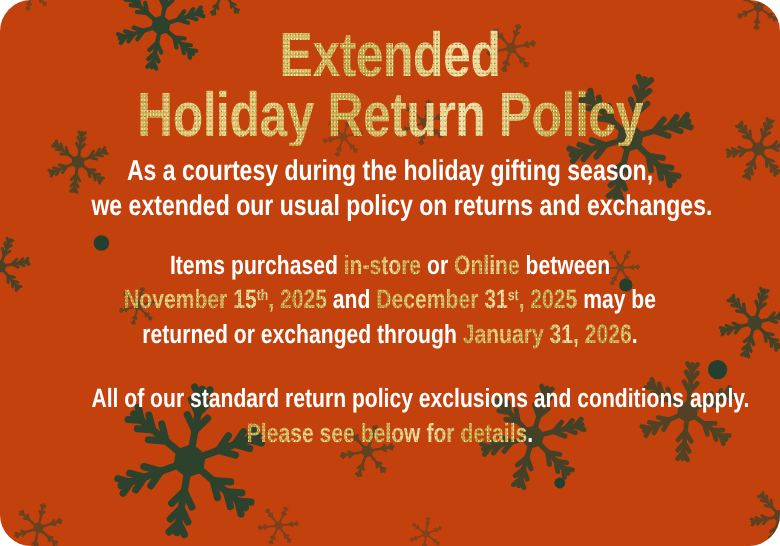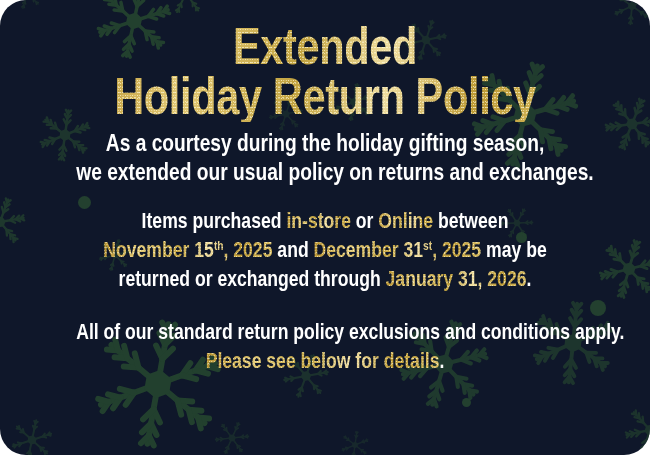--- a/index.html
+++ b/index.html
@@ -12,21 +12,21 @@
     height: 455px;
     overflow: hidden;
     font-family: "Liberation Sans", sans-serif;
   }
 
   .card {
     position: relative;
     width: 650px;
     height: 455px;
     box-sizing: border-box;
-    background: #0f172a;
+    background: #c2410c;
     border-radius: 26px;
     overflow: hidden;
   }
 
   
   .snow-layer {
     position: absolute;
     inset: 0;
     pointer-events: none;
     z-index: 0;

